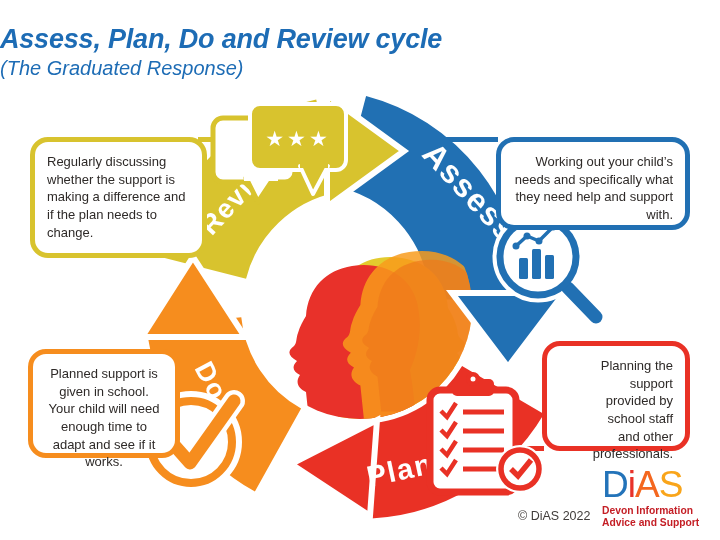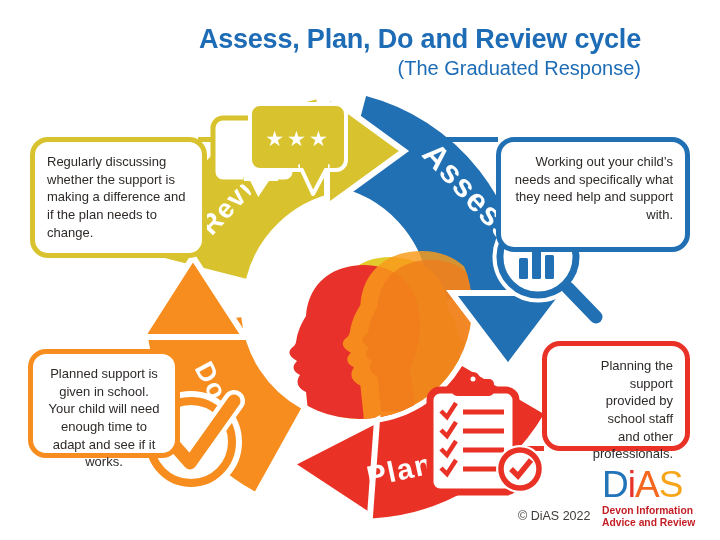--- a/index.html
+++ b/index.html
@@ -1,34 +1,34 @@
 <!DOCTYPE html>
 <html><head>
 <meta charset="utf-8">
 <style>
   html,body{margin:0;padding:0;background:#fff;}
   .stage{
     position:relative;width:720px;height:540px;background:#fff;overflow:hidden;
     font-family:"Liberation Sans",sans-serif;
   }
   
-  .hdr{position:absolute;top:24px;left:0;width:641px;text-align:right;}
+  .hdr{position:absolute;top:24px;left:0;width:641px;text-align:left;font-style:italic;}
   .hdr h1{margin:0;font-size:27px;font-weight:bold;color:#1d6cb5;letter-spacing:-.2px;}
-  .hdr h2{margin:2px 0 0 0;font-size:20px;font-weight:normal;color:#1d6cb5;padding-left:25px;}
+  .hdr h2{margin:2px 0 0 0;font-size:20px;font-weight:normal;color:#1d6cb5;}
   
   svg.cycle{position:absolute;left:0;top:0;width:720px;height:540px;}
   .arcword{fill:#fff;font-weight:bold;letter-spacing:1.5px;}
   
   .box{
     position:absolute;background:#fff;border-radius:18px;
     padding:11px 12px;font-size:13px;line-height:1.36;color:#2e2a28;
     box-sizing:border-box;
   }
   .box.yellow{left:30px; top:137px;width:177px;height:121px;border:5px solid #d8c32e;text-align:left;}
-  .box.blue  {left:496px;top:137px;width:194px;height:115px;border:5px solid #2170b3;text-align:right;}
+  .box.blue  {left:496px;top:137px;width:194px;height:93px;border:5px solid #2170b3;text-align:right;}
   .box.red   {left:542px;top:341px;width:148px;height:110px;border:5px solid #e93125;text-align:right;padding-left:36px;}
   .box.orange{left:28px; top:349px;width:152px;height:109px;border:5px solid #f68d1e;text-align:center;}
   
   .copyright{position:absolute;left:518px;top:509px;font-size:12.5px;color:#403c3a;}
   .logo{position:absolute;left:602px;top:466px;width:110px;line-height:1;}
   .logo .letters{font-size:37px;font-weight:normal;letter-spacing:-1px;}
   .logo .l-d{color:#2373b9;} .logo .l-i{color:#e8322a;}
   .logo .l-a{color:#f4671f;} .logo .l-s{color:#f9a51a;}
   .logo .tag{margin-top:2px;font-size:10.3px;font-weight:bold;color:#c41e25;line-height:1.18;}
 </style>
@@ -151,17 +151,17 @@
   <div class="box orange">
     <span>Planned support is given in school. Your child will need enough time to adapt and see if it works.</span>
   </div>
 
   <div class="copyright">© DiAS 2022</div>
 
   <div class="logo">
     <div class="letters"><span class="l-d">D</span><span class="l-i">i</span><span class="l-a">A</span><span class="l-s">S</span></div>
     <div class="tag">
       <div>Devon Information</div>
-      <div>Advice and Review</div>
+      <div>Advice and Support</div>
     </div>
   </div>
 
 </div>
 
 </body></html>

